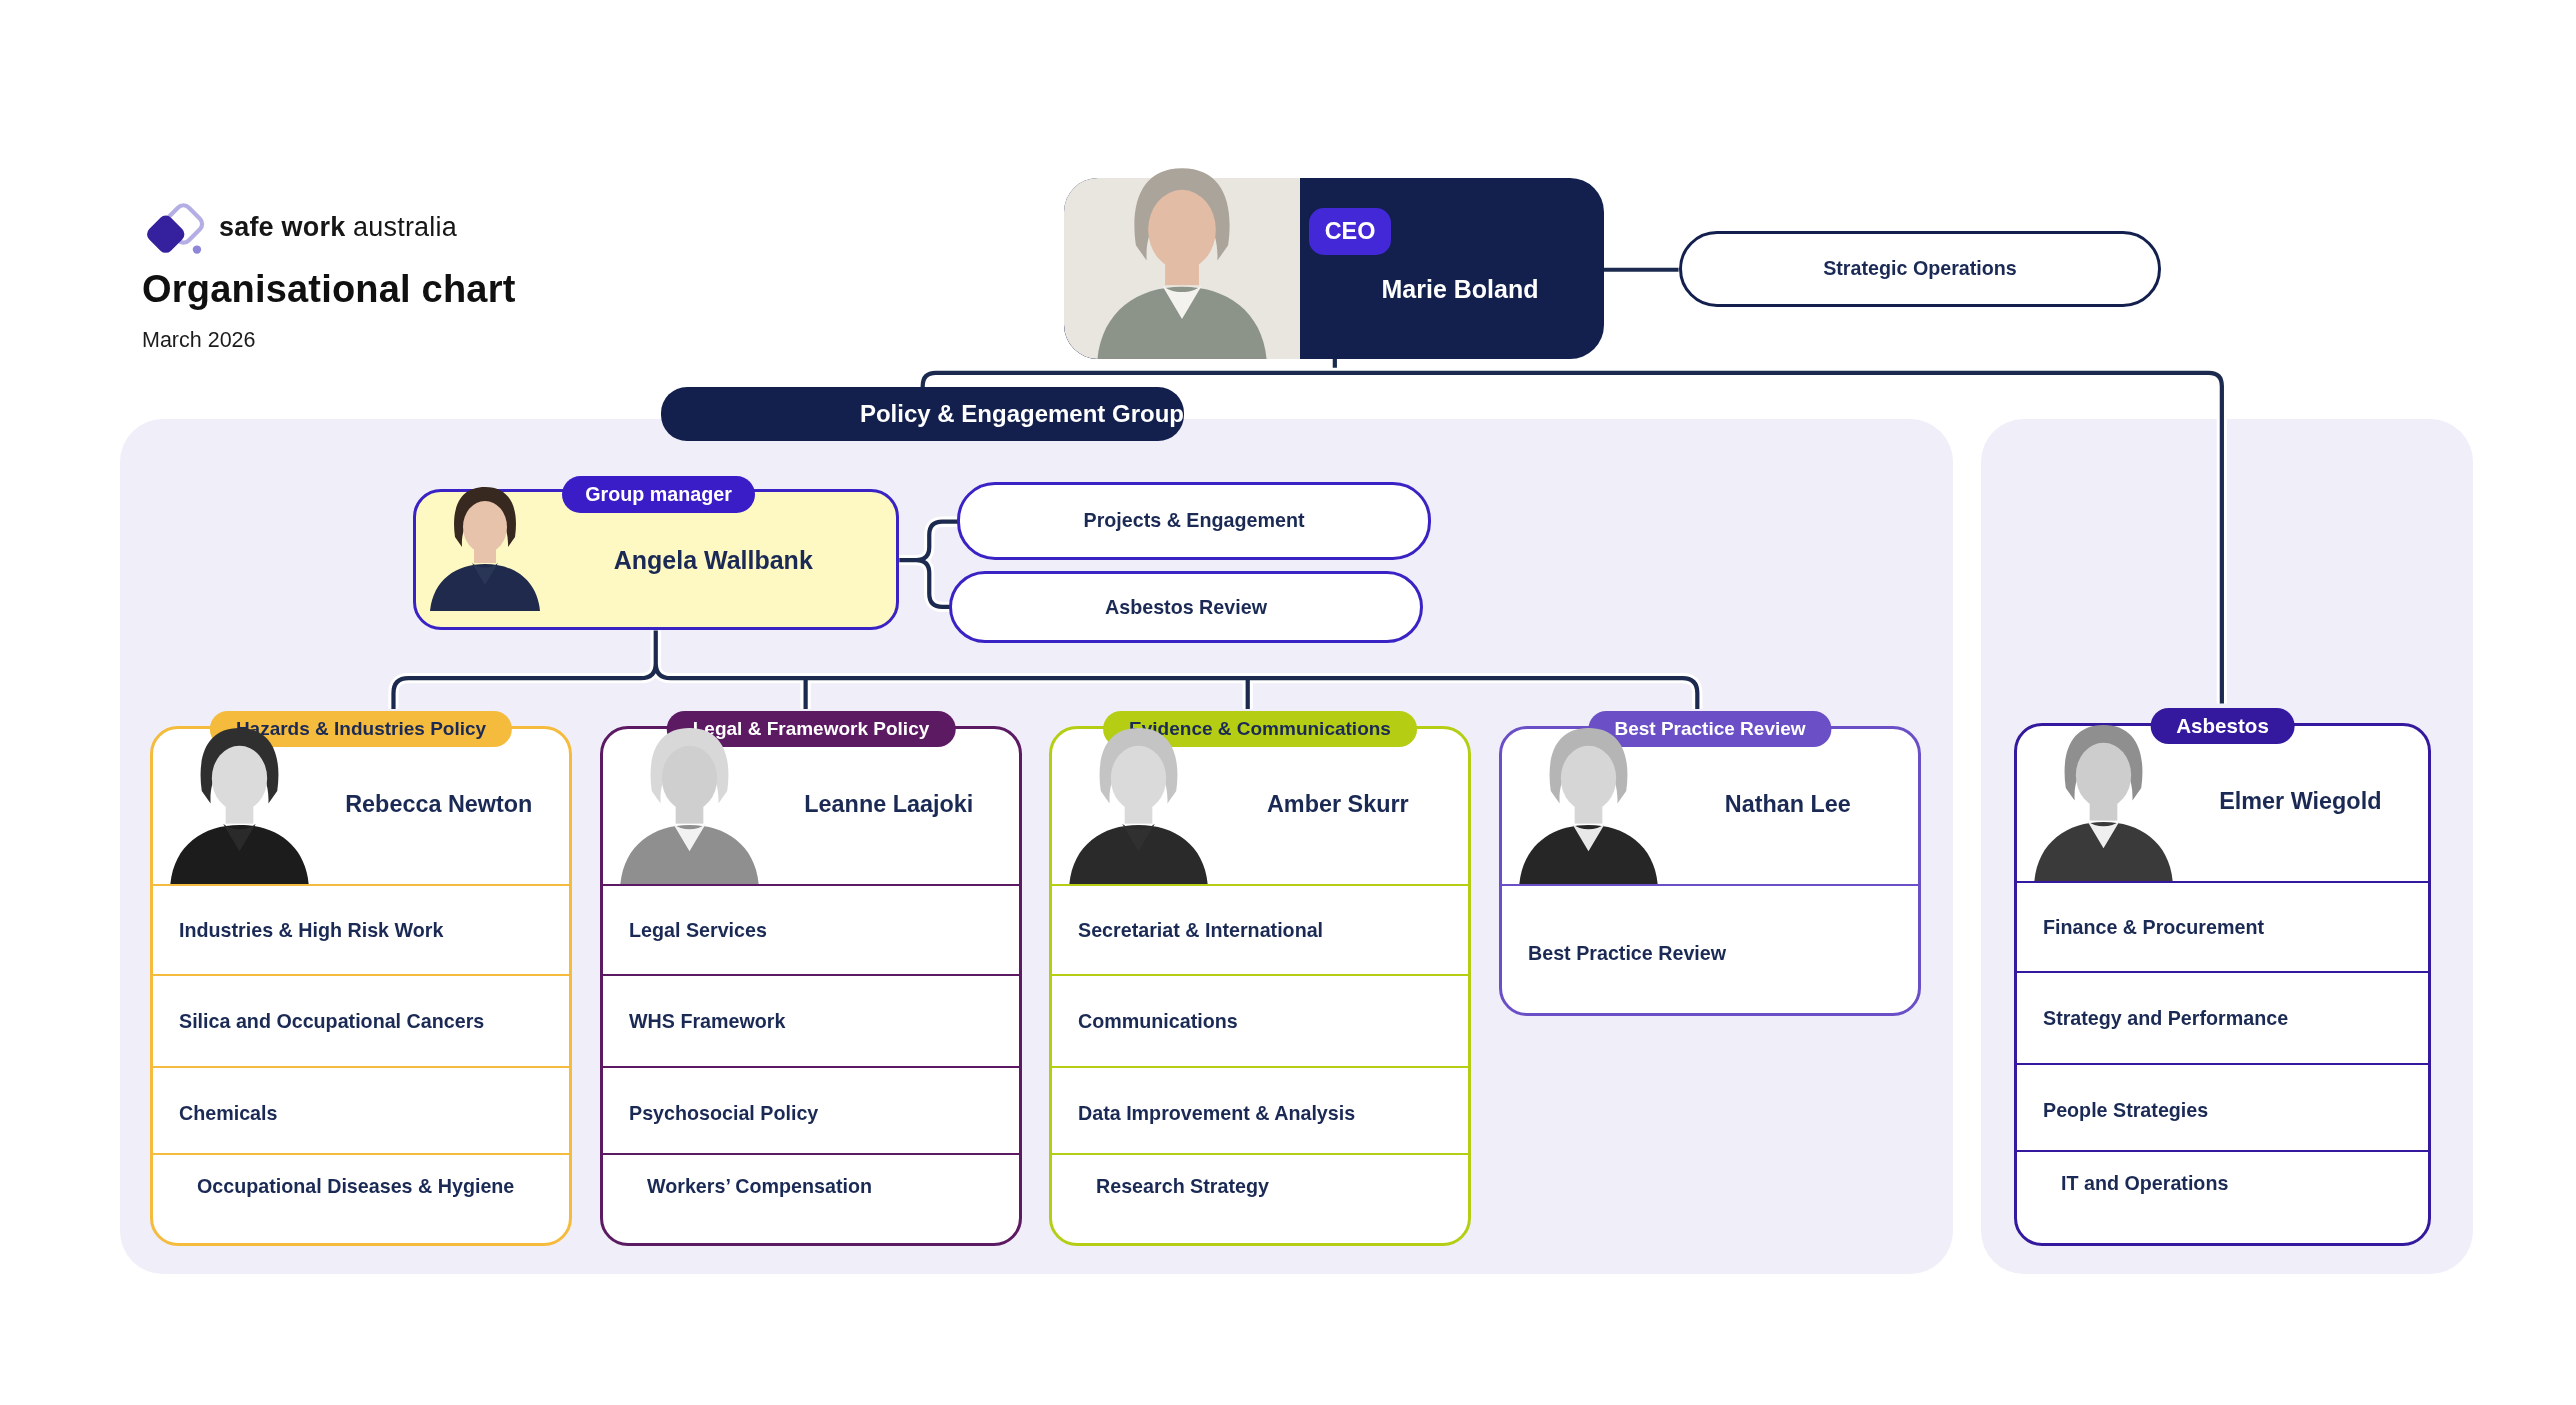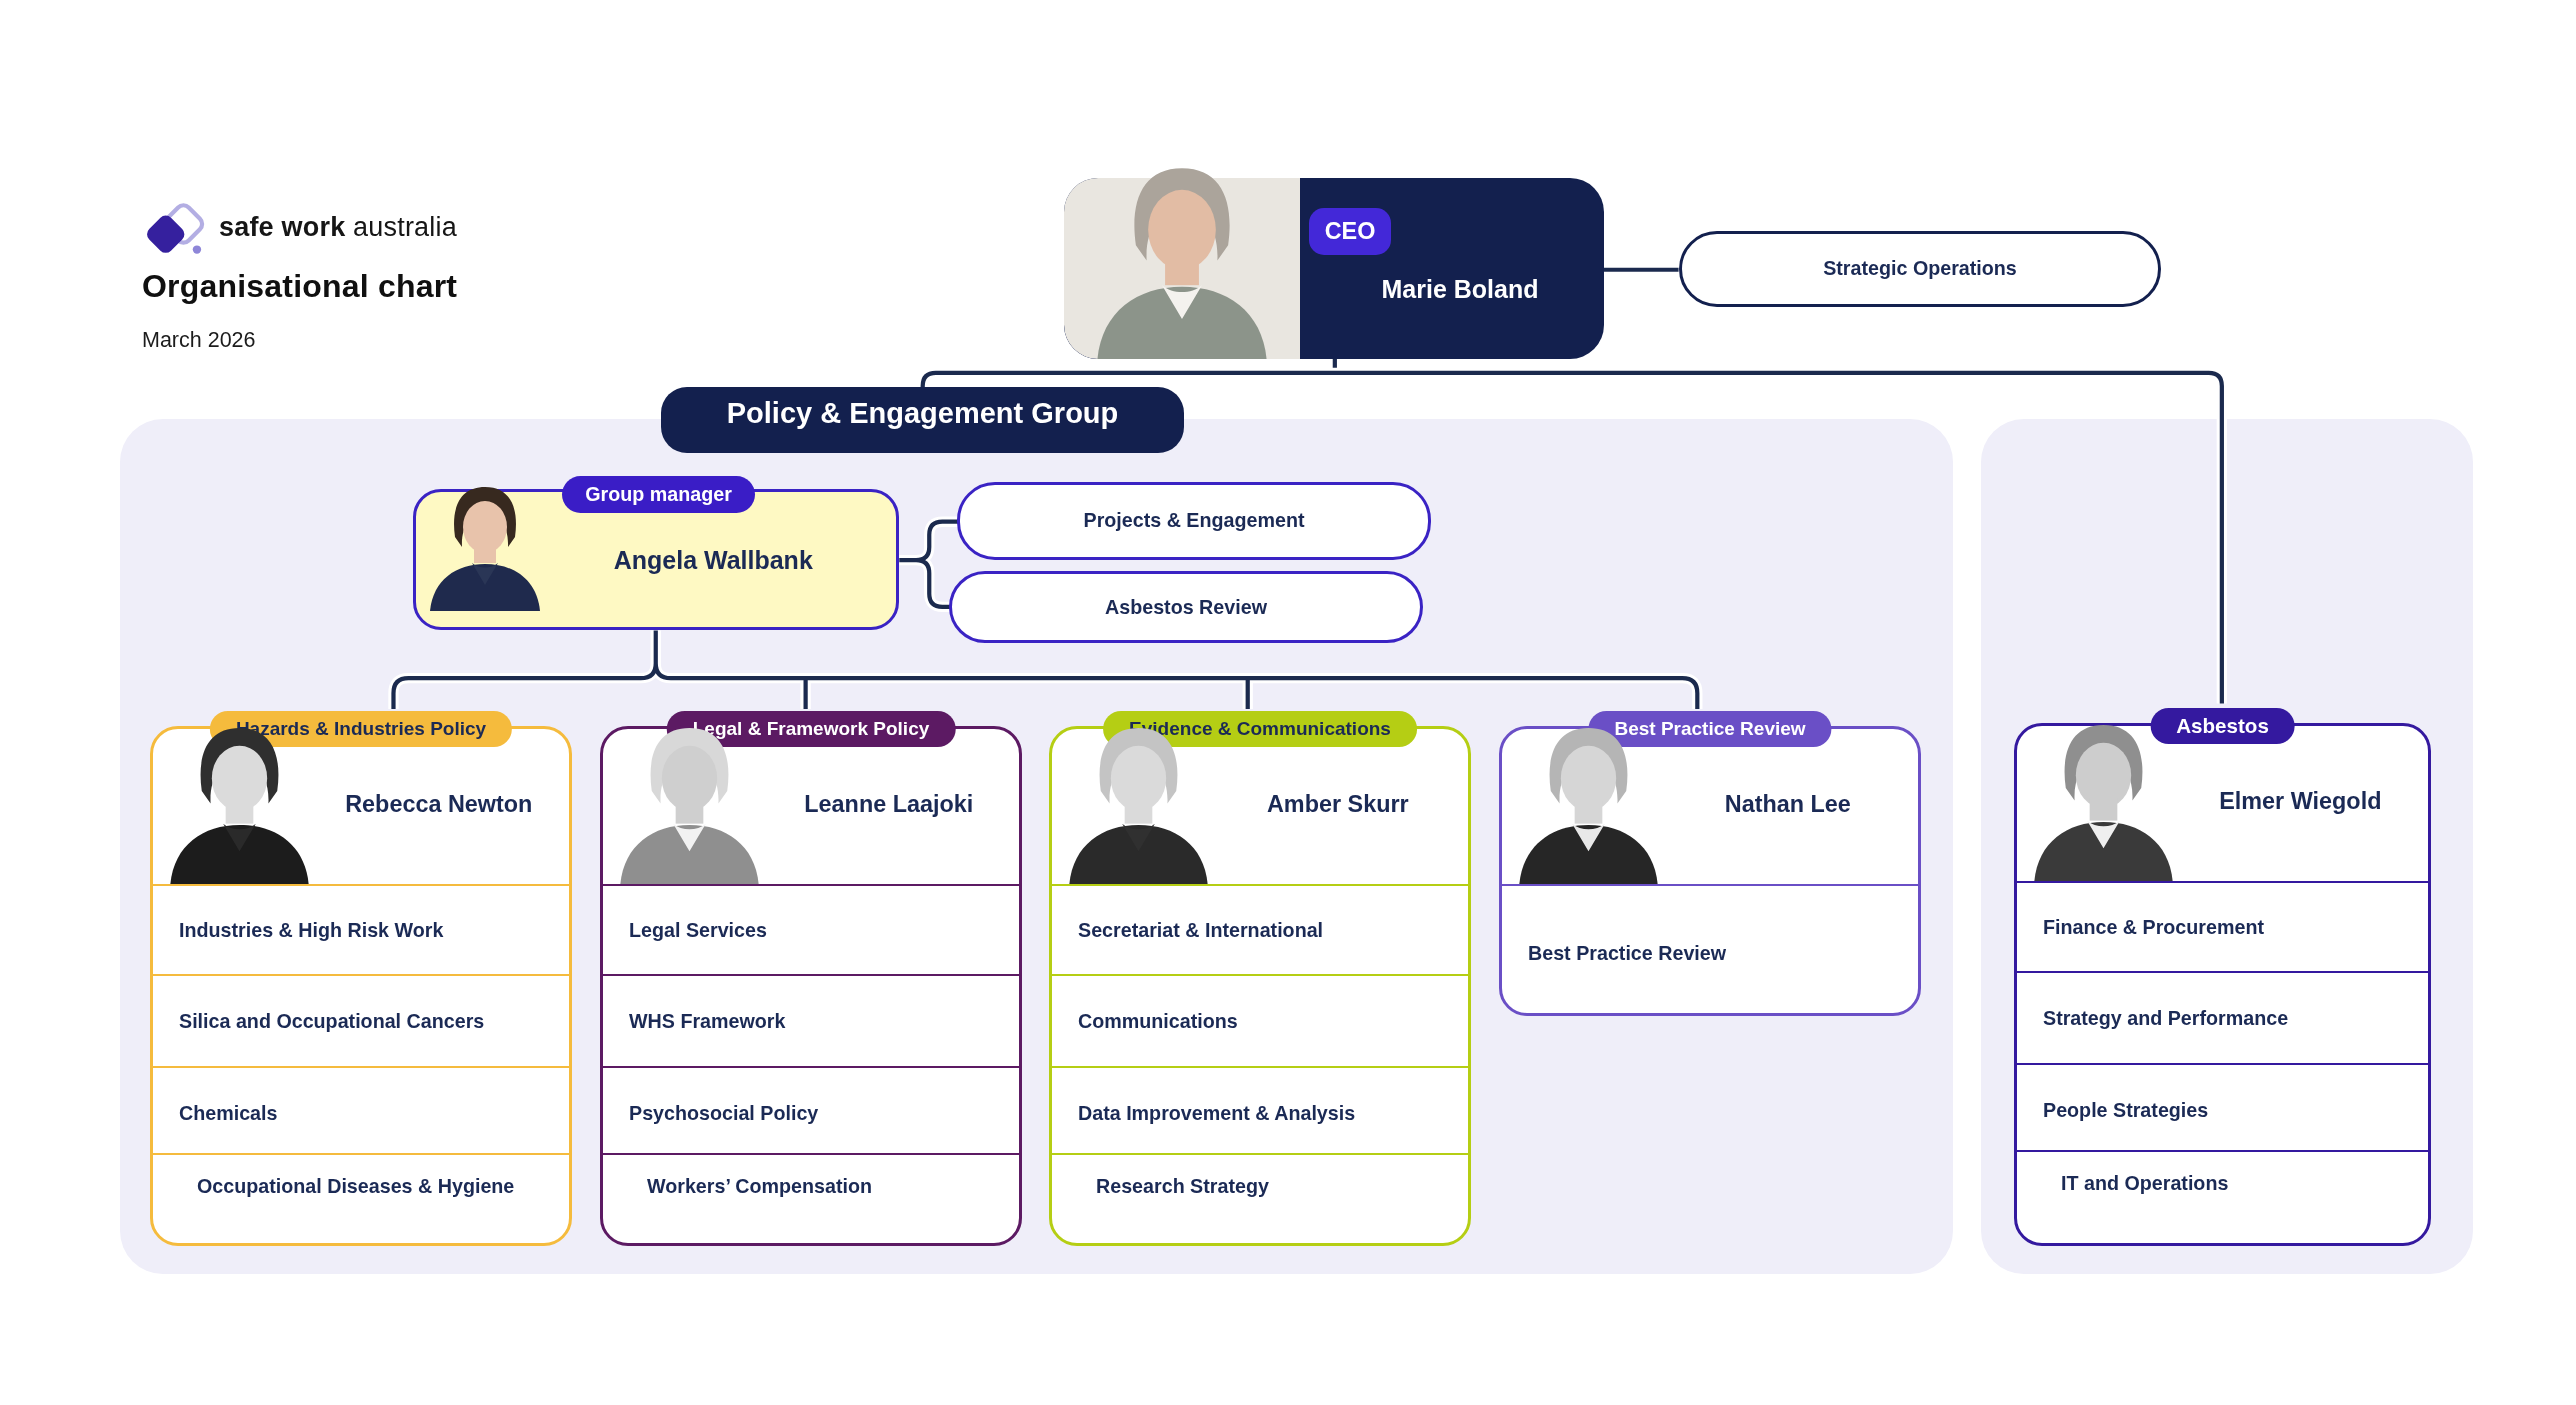--- a/index.html
+++ b/index.html
@@ -16,42 +16,42 @@
 
   
   svg.connectors { position:absolute; left:0; top:0; width:2576px; height:1405px; }
   .casing { fill:none; stroke:#ffffff; stroke-width:11; }
   .line   { fill:none; stroke:#1B2A4E; stroke-width:4.5; }
 
   
   .logo { position:absolute; left:141px; top:202px; width:69px; height:56px; }
   .brand { position:absolute; left:219px; top:212px; font-size:27px; color:#161616; letter-spacing:0.2px; }
   .brand b { font-weight:bold; }
-  .page-title { position:absolute; left:142px; top:268px; font-size:32px; font-weight:bold; color:#101010; letter-spacing:0.2px; }
+  .page-title { position:absolute; left:142px; top:268px; font-size:38px; font-weight:bold; color:#101010; letter-spacing:0.2px; }
   .page-date { position:absolute; left:142px; top:328px; font-size:21.5px; color:#1c1c1c; }
 
   
   .ceo-card { position:absolute; left:1064px; top:178px; width:540px; height:181px;
     background:#13204E; border-radius:34px; }
   .ceo-photo { position:absolute; left:0; top:-22.5px; width:236px; height:203px; overflow:hidden; border-radius:0 0 0 34px; }
   .ceo-photo-bg { position:absolute; left:0; top:22.5px; right:0; bottom:0; background:#E9E6E0; border-radius:34px 0 0 34px; }
   .ceo-photo svg { position:absolute; left:0; top:0; width:100%; height:100%; }
   .ceo-badge { position:absolute; left:245px; top:30px; width:82px; height:47px; background:#4328D8;
     border-radius:15px; color:#fff; font-size:23.4px; font-weight:bold; text-align:center; line-height:47px; }
   .ceo-name { position:absolute; left:236px; right:15px; top:97px; text-align:center;
     color:#ffffff; font-size:25px; font-weight:bold;margin-left:31px; }
 
   
   .strat-pill { position:absolute; left:1679px; top:231px; width:482px; height:76px; background:#ffffff;
     border:3.3px solid #13204E; border-radius:38px; color:#1B2A55; font-size:19.7px; font-weight:bold;
     text-align:center; line-height:69px; }
 
   
-  .group-banner { position:absolute; left:661px; top:387px; width:523px; height:66px; background:#13204E;
-    border-radius:26px; color:#ffffff; font-size:29px; font-weight:bold; text-align:center; line-height:53px; }
+  .group-banner { position:absolute; left:661px; top:387px; width:523px; height:54px; background:#13204E;
+    border-radius:26px; color:#ffffff; font-size:24px; font-weight:bold; text-align:right; line-height:53px; }
 
   
   .mgr-card { position:absolute; left:413px; top:489px; width:486px; height:141px; background:#fef9c3;
     border:3.3px solid #3A23C4; border-radius:28px; }
   .mgr-photo { position:absolute; left:9.4px; top:-32px; width:120px; height:170px; }
   .mgr-photo svg { width:100%; height:100%; }
   .mgr-badge { position:absolute; left:146px; top:-16px; width:193px; height:37px; background:#3A1DC6;
     border-radius:19px; color:#fff; font-size:19.7px; font-weight:bold; text-align:center; line-height:37px; }
   .mgr-name { position:absolute; left:122px; right:7.5px; top:54px; text-align:center;
     color:#1B2A55; font-size:25px; font-weight:bold; }

